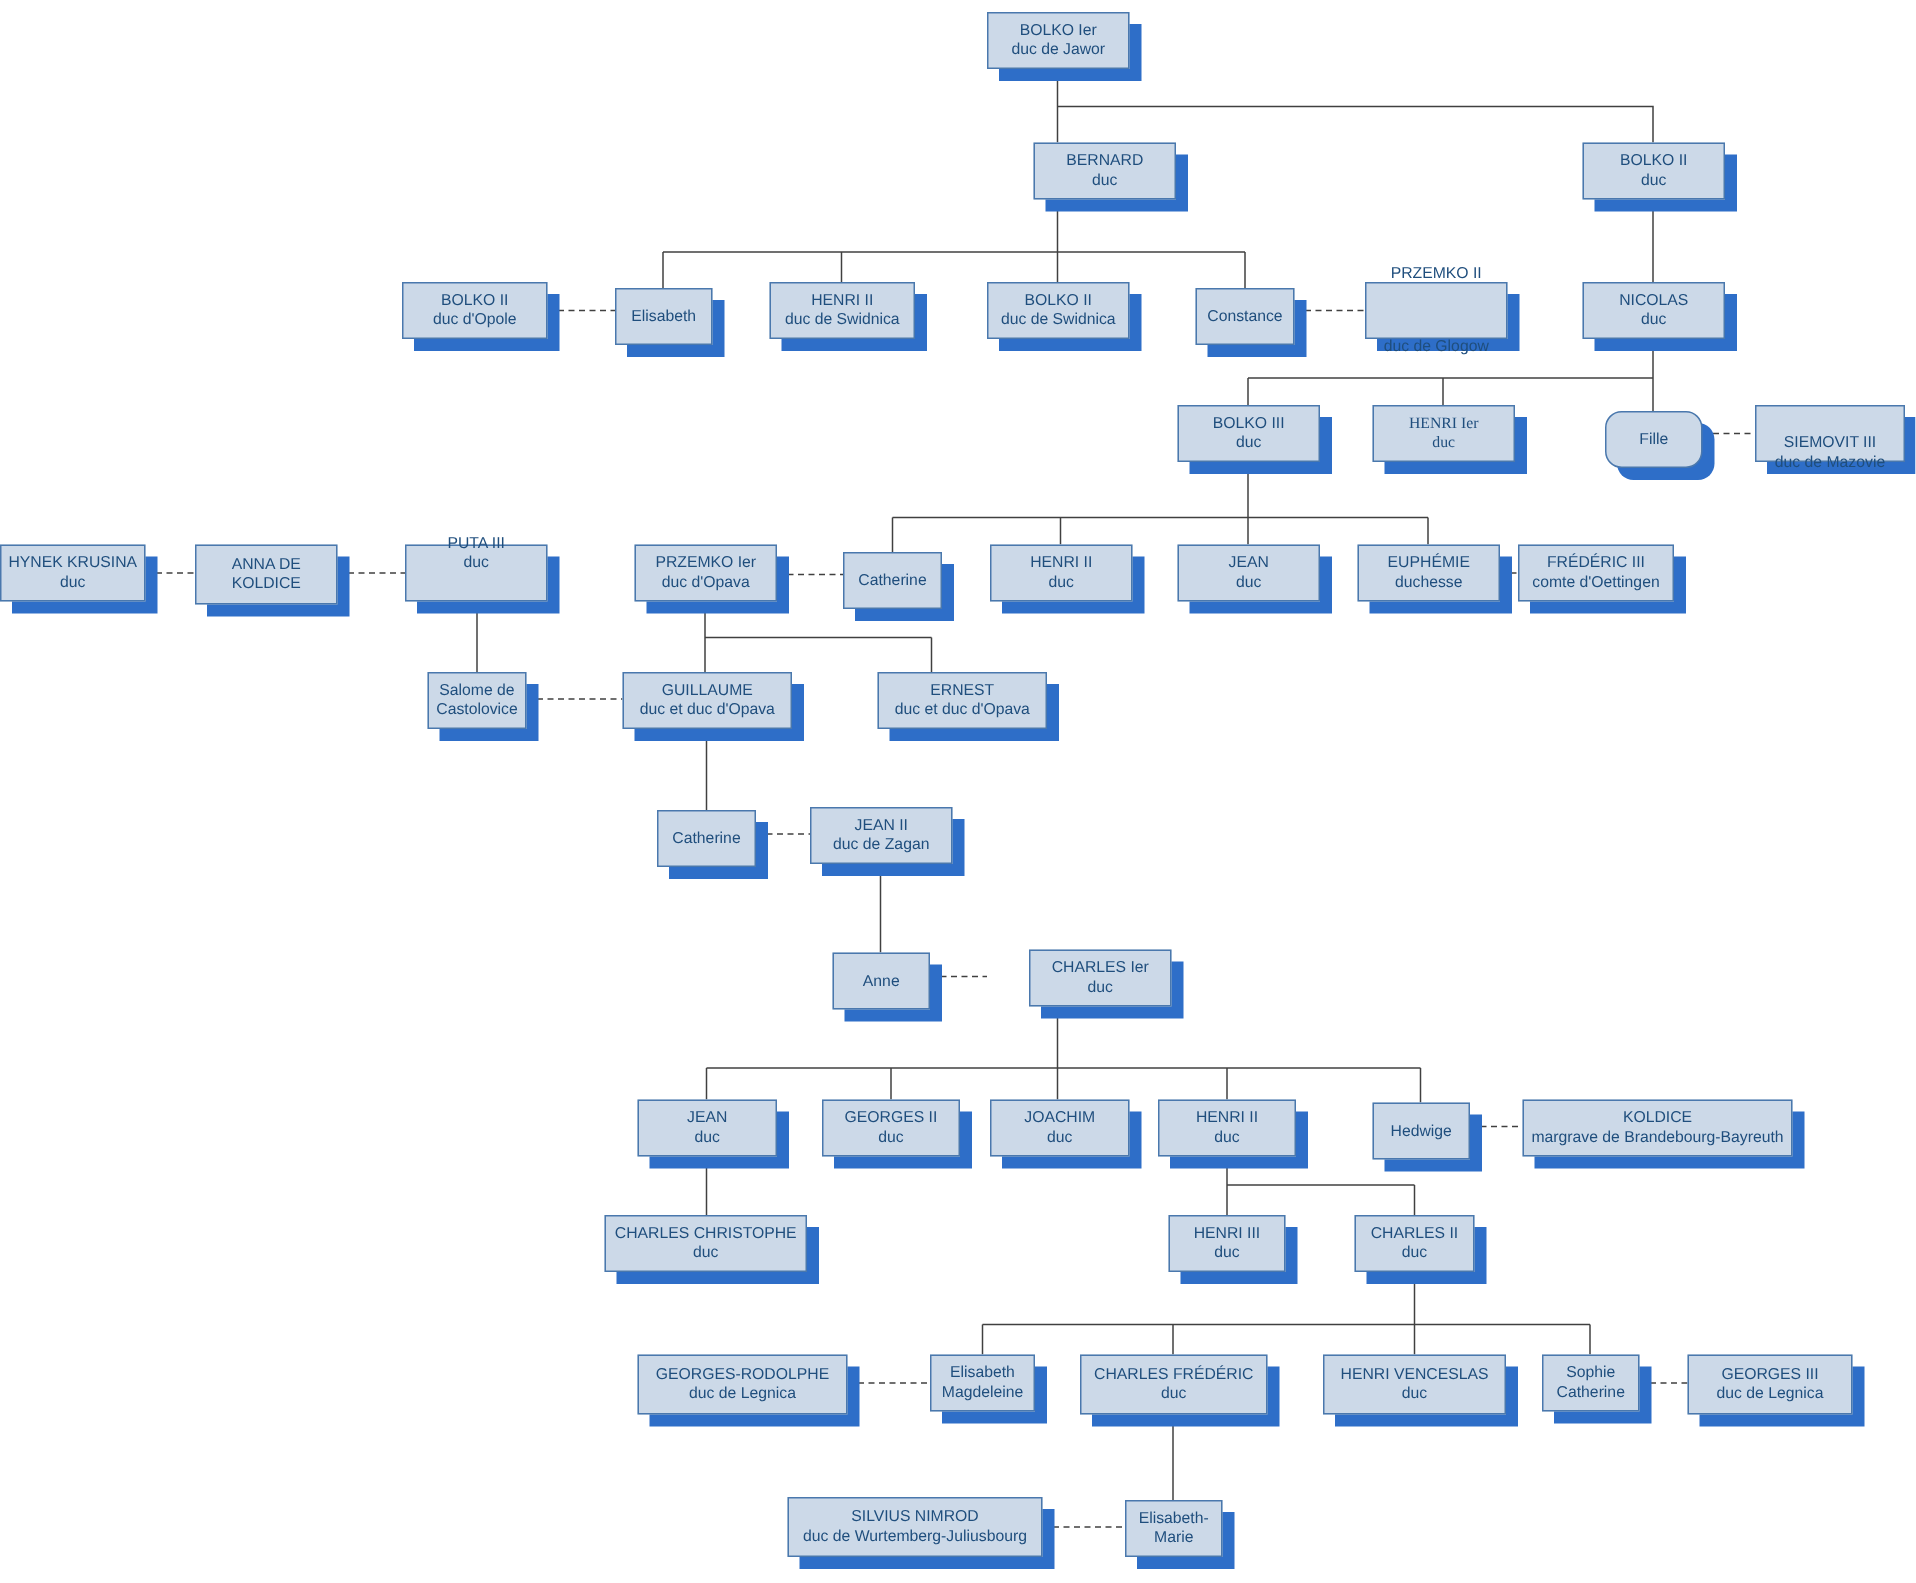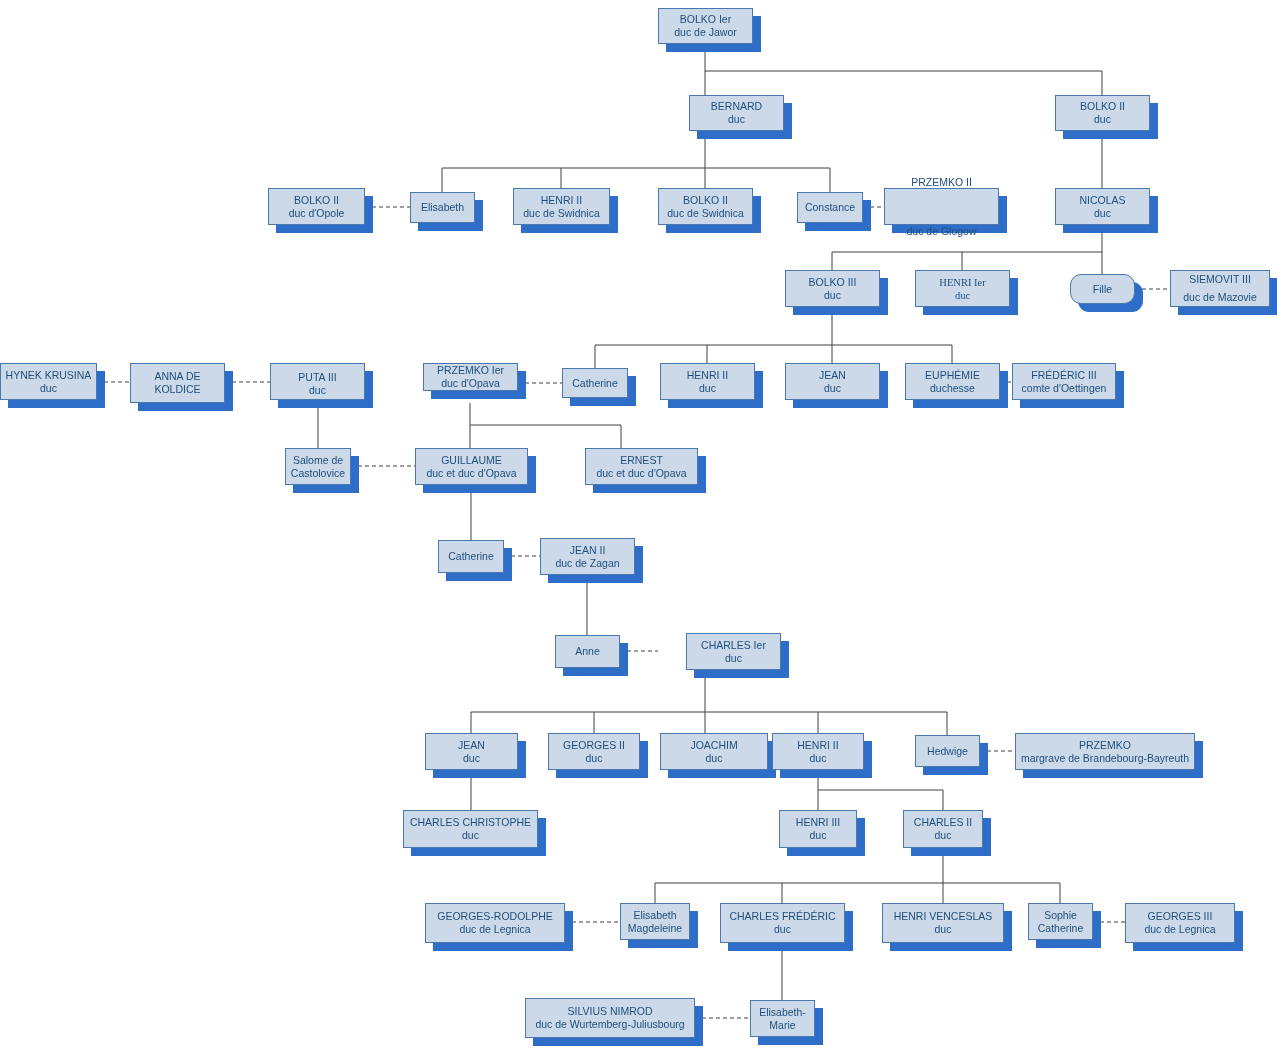--- a/index.html
+++ b/index.html
@@ -29,21 +29,21 @@
     border: 1px solid #4a78ad;
     box-shadow: 8px 8px 0 0 #2e6ec8;
     color: #1f4e7d;
     font-size: 10.5px;
     line-height: 13px;
     text-align: center;
     display: flex;
     flex-direction: column;
     justify-content: center;
     align-items: center;
-    padding: 2px 2px;
+    padding: 18px 2px;
   }
   .node-name, .node-subtitle {
     width: 100%;
   }
 </style>
 </head>
 <body>
 
 <div id="diagram">
   <svg id="edges" width="1277" height="1055" viewBox="0 0 1277 1055" xmlns="http://www.w3.org/2000/svg">
@@ -125,21 +125,21 @@
       <div class="node-name">HENRI II</div>
       <div class="node-subtitle">duc de Swidnica</div>
     </div>
     <div class="node" style="left: 658px; top: 188px; width: 95px; height: 37px;">
       <div class="node-name">BOLKO II</div>
       <div class="node-subtitle">duc de Swidnica</div>
     </div>
     <div class="node" style="left: 797px; top: 192px; width: 66px; height: 31px;">
       <div class="node-name">Constance</div>
     </div>
-    <div class="node" style="left: 884px; top: 188px; width: 115px; height: 37px; gap: 36px;">
+    <div class="node" style="left: 910px; top: 188px; width: 95px; height: 37px; gap: 36px;">
       <div class="node-name">PRZEMKO II</div>
       <div class="node-subtitle">duc de Glogow</div>
     </div>
     <div class="node" style="left: 1055px; top: 188px; width: 95px; height: 37px;">
       <div class="node-name">NICOLAS</div>
       <div class="node-subtitle">duc</div>
     </div>
     <div class="node" style="left: 785px; top: 270px; width: 95px; height: 37px;">
       <div class="node-name">BOLKO III</div>
       <div class="node-subtitle">duc</div>
@@ -215,33 +215,33 @@
       <div class="node-subtitle">duc</div>
     </div>
     <div class="node" style="left: 425px; top: 733px; width: 93px; height: 37px;">
       <div class="node-name">JEAN</div>
       <div class="node-subtitle">duc</div>
     </div>
     <div class="node" style="left: 548px; top: 733px; width: 92px; height: 37px;">
       <div class="node-name">GEORGES II</div>
       <div class="node-subtitle">duc</div>
     </div>
-    <div class="node" style="left: 660px; top: 733px; width: 108px; height: 37px;">
+    <div class="node" style="left: 660px; top: 733px; width: 93px; height: 37px;">
       <div class="node-name">JOACHIM</div>
       <div class="node-subtitle">duc</div>
     </div>
     <div class="node" style="left: 772px; top: 733px; width: 92px; height: 37px;">
       <div class="node-name">HENRI II</div>
       <div class="node-subtitle">duc</div>
     </div>
     <div class="node" style="left: 915px; top: 735px; width: 65px; height: 32px;">
       <div class="node-name">Hedwige</div>
     </div>
     <div class="node" style="left: 1015px; top: 733px; width: 180px; height: 37px;">
-      <div class="node-name">PRZEMKO</div>
+      <div class="node-name">KOLDICE</div>
       <div class="node-subtitle">margrave de Brandebourg-Bayreuth</div>
     </div>
     <div class="node" style="left: 403px; top: 810px; width: 135px; height: 38px;">
       <div class="node-name">CHARLES CHRISTOPHE</div>
       <div class="node-subtitle">duc</div>
     </div>
     <div class="node" style="left: 779px; top: 810px; width: 78px; height: 38px;">
       <div class="node-name">HENRI III</div>
       <div class="node-subtitle">duc</div>
     </div>

